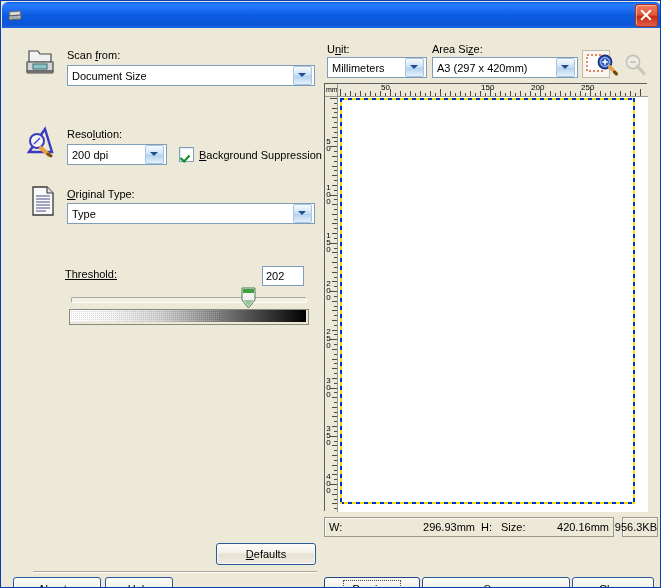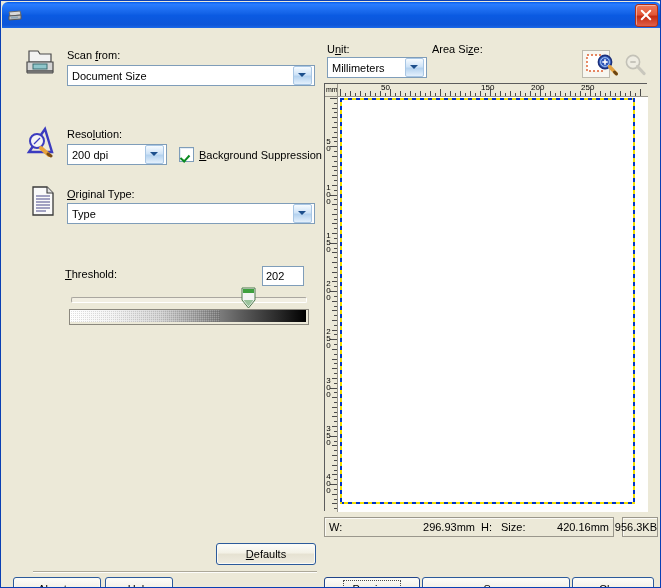--- a/index.html
+++ b/index.html
@@ -159,21 +159,21 @@
       </svg>
     </div>
     <div class="lbl" style="position:absolute;left:64px;top:159px;">
       <u>O</u>riginal Type:
     </div>
     <div class="combo" style="position:absolute;left:64px;top:174px;width:248px;">
       <div class="val">Type</div>
       <div class="arrowbox"></div>
     </div>
 
-    <div class="lbl" style="position:absolute;left:62px;top:239px;">
+    <div class="lbl" style="position:absolute;left:62px;top:239px;text-decoration:underline;">
       <u>T</u>hreshold:
     </div>
     <div class="numbox" style="position:absolute;left:259px;top:237px;">202</div>
 
     <div class="track" style="left:68px;top:268px;width:234px;"></div>
     <div class="thumb" style="left:238px;top:258px;">
       <svg width="15" height="22" viewBox="0 0 15 22">
         <path d="M1 1 L14 1 L14 13 L7.5 21 L1 13 Z" fill="#f4f4f4" stroke="#4c7a4c" stroke-width="1"></path>
         <path d="M2 2 L13 2 L13 6 L2 6 Z" fill="#3ea03e"></path>
         <path d="M2.5 13 L7.5 19.5 L12.5 13 Z" fill="#4f9b52" opacity=".55"></path>
@@ -219,20 +219,24 @@
     <div class="lbl" style="position:absolute;left:324px;top:14px;">
       U<u>n</u>it:
     </div>
     <div class="combo" style="position:absolute;left:324px;top:28px;width:100px;">
       <div class="val">Millimeters</div>
       <div class="arrowbox"></div>
     </div>
 
     <div class="lbl" style="position:absolute;left:429px;top:14px;">
       Area Si<u>z</u>e:
+    </div>
+    <div class="combo" style="position:absolute;left:429px;top:28px;width:146px;">
+      <div class="val">A3 (297 x 420mm)</div>
+      <div class="arrowbox"></div>
     </div>
 
     <div class="toolbtn" style="left:579px;top:21px;width:26px;height:26px;border:1px solid #bdbaae;background:#f7f6ef;">
       <svg width="24" height="24" viewBox="0 0 24 24">
         <rect x="4" y="4" width="16" height="16" fill="#ffffff" stroke="#e06030" stroke-width="1.4" stroke-dasharray="2 2"></rect>
       </svg>
     </div>
     <div class="toolbtn" style="left:592px;top:24px;">
       <svg width="24" height="24" viewBox="0 0 24 24">
         <circle cx="10" cy="9" r="6.6" fill="#4a78d8" stroke="#1b2f7a" stroke-width="1.6"></circle>

